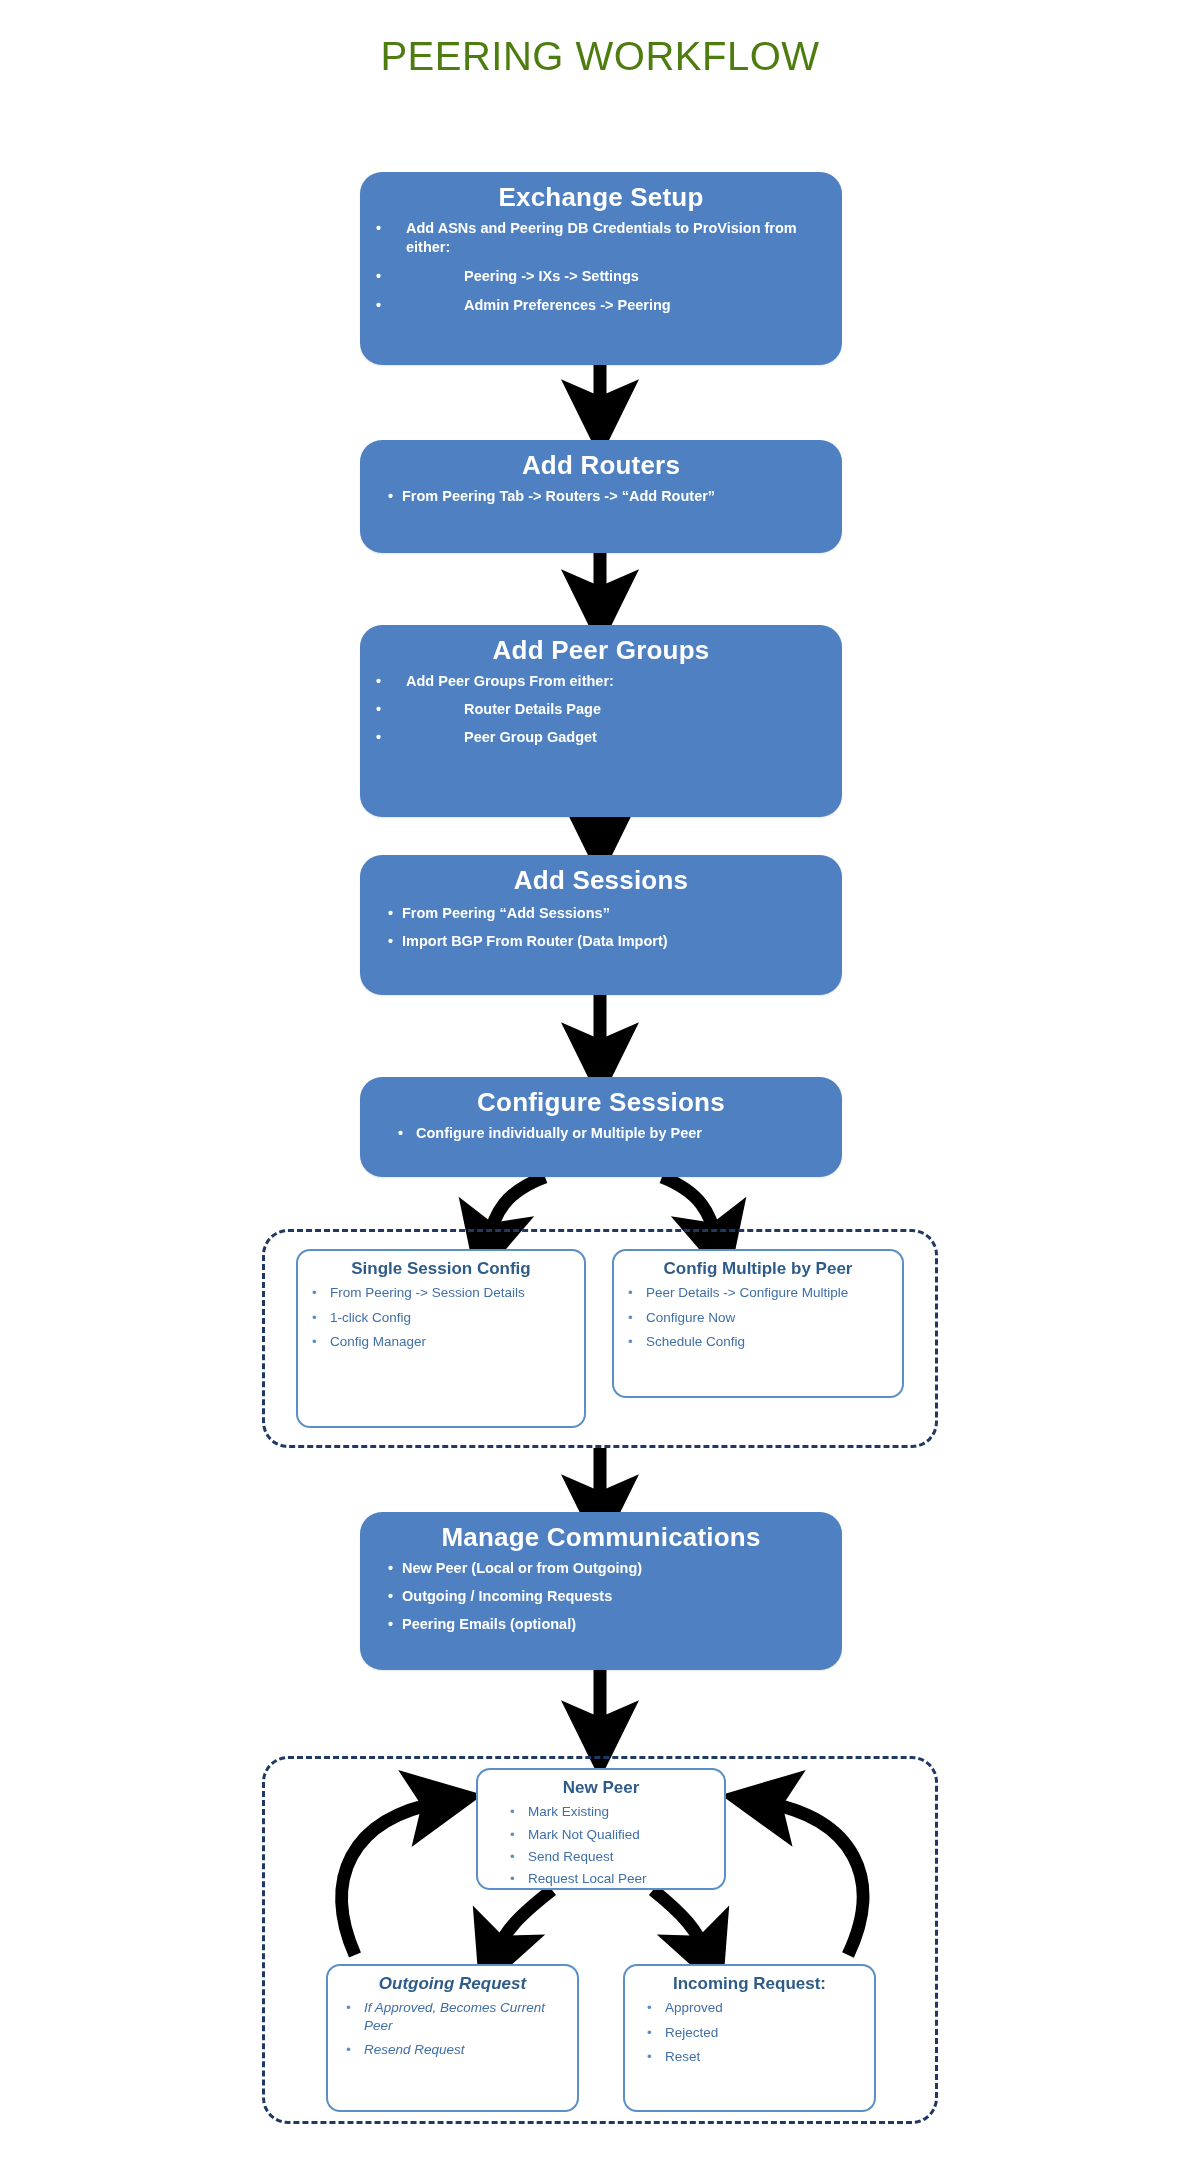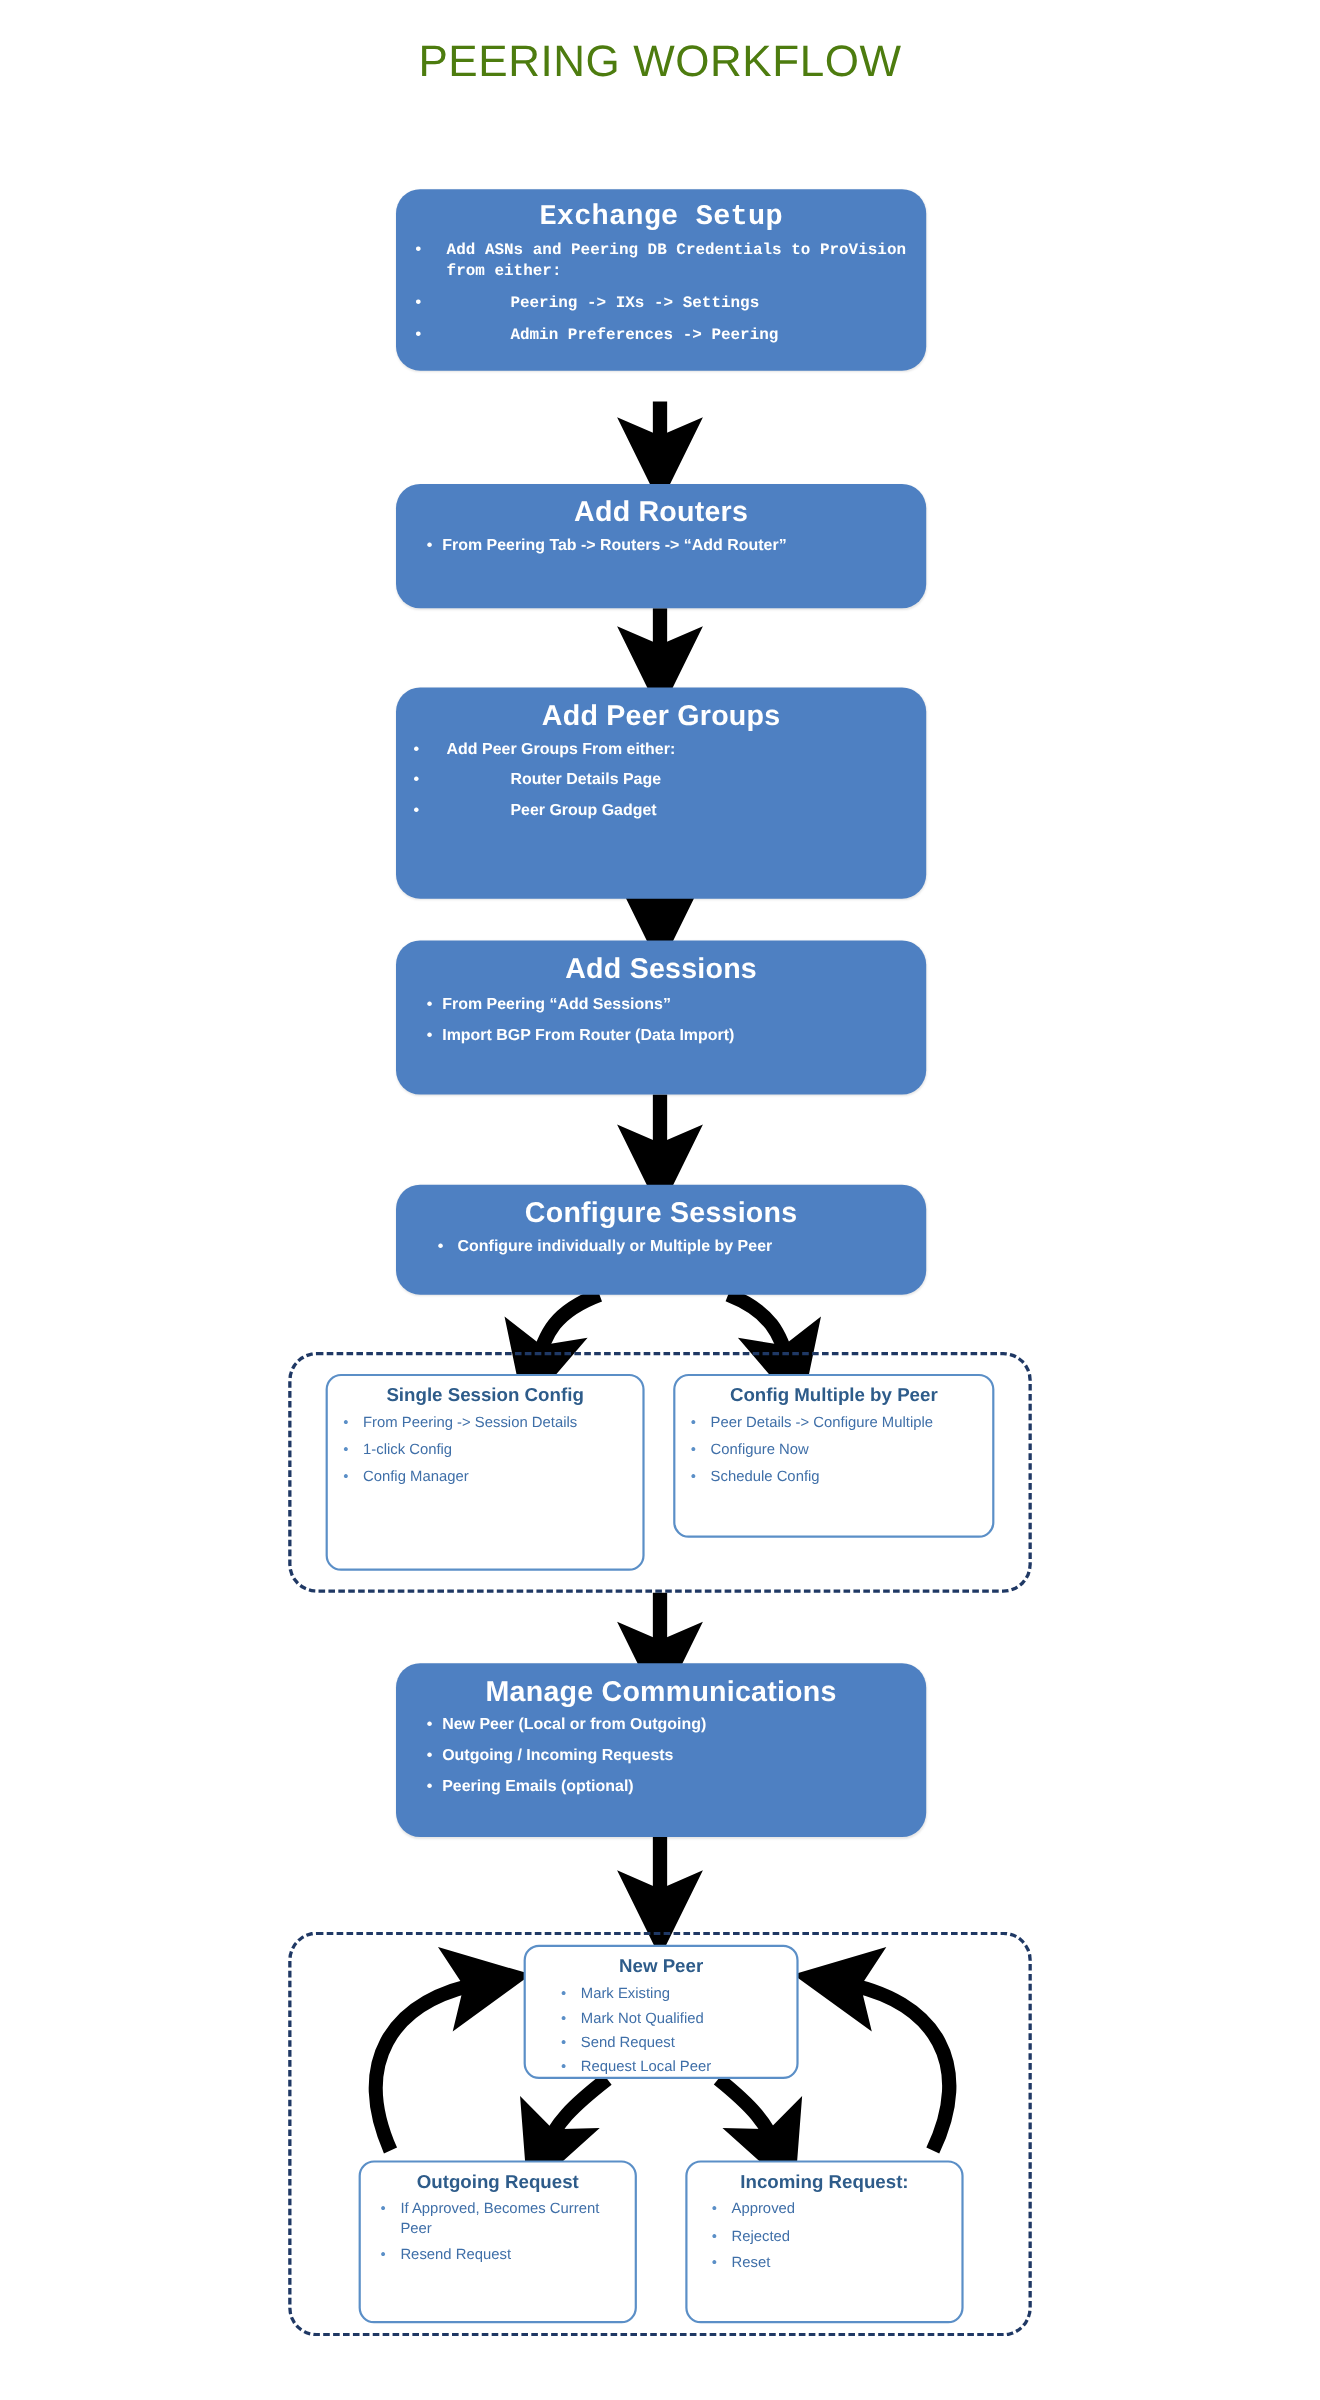--- a/index.html
+++ b/index.html
@@ -202,21 +202,21 @@
 
     <g>
       <path d="M 355,1955 C 322,1880 350,1818 442,1802" fill="none" stroke="#000000" stroke-width="13" marker-end="url(#arrowhead)"></path>
     </g>
 
     <g>
       <path d="M 848,1955 C 884,1880 855,1818 762,1802" fill="none" stroke="#000000" stroke-width="13" marker-end="url(#arrowhead)"></path>
     </g>
   </svg>
 
-  <div class="stage" style="left:360px; top:172px; width:482px; height:165px;font-family:Liberation Mono, monospace;">
+  <div class="stage" style="left:360px; top:172px; width:482px; height:193px;">
     <div class="stage-title">Exchange Setup</div>
     <ul>
       <li class="bl-indent1">
         <span class="bdot">•</span>
         <span class="btxt">Add ASNs and Peering DB Credentials to ProVision from either:</span>
       </li>
       <li class="bl-indent2" style="margin-top:10px;">
         <span class="bdot">•</span>
         <span class="btxt">Peering -&gt; IXs -&gt; Settings</span>
       </li>
@@ -352,21 +352,21 @@
         <span class="bdot">•</span>
         <span>Send Request</span>
       </li>
       <li>
         <span class="bdot">•</span>
         <span>Request Local Peer</span>
       </li>
     </ul>
   </div>
 
-  <div class="subbox" style="left:326px; top:1964px; width:253px; height:148px;">
+  <div class="subbox" style="left:326px; top:1964px; width:253px; height:148px;font-style:italic;">
     <div class="subbox-title">Outgoing Request</div>
     <ul>
       <li style="padding-left:26px;">
         <span class="bdot" style="left:8px;">•</span>
         <span>If Approved, Becomes Current Peer</span>
       </li>
       <li style="padding-left:26px;">
         <span class="bdot" style="left:8px;">•</span>
         <span>Resend Request</span>
       </li>

